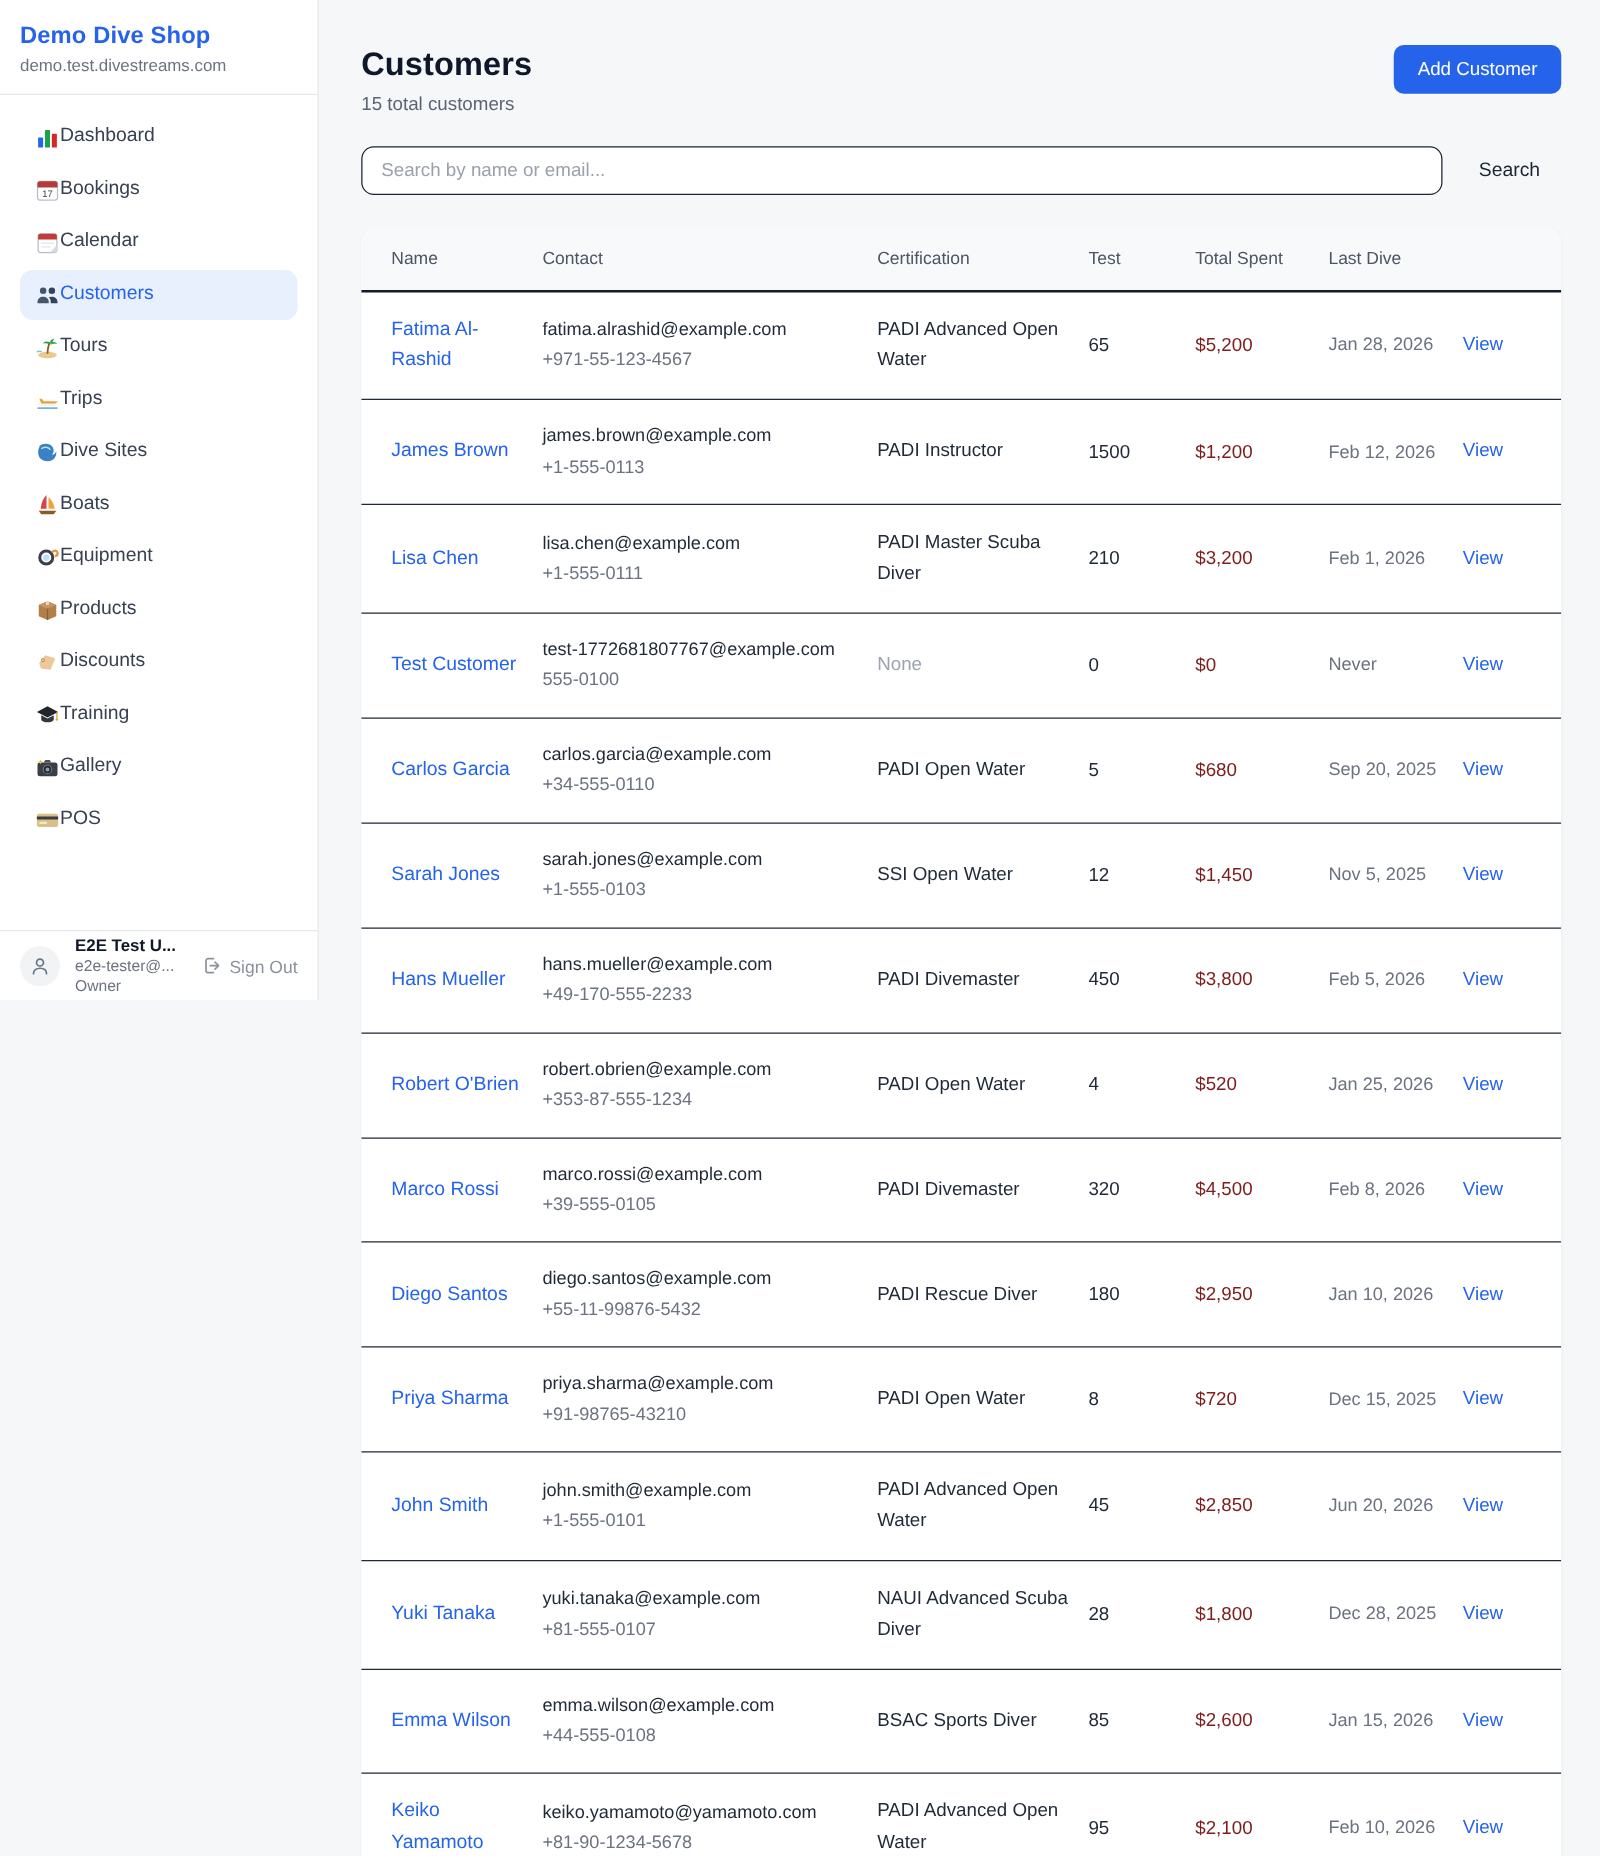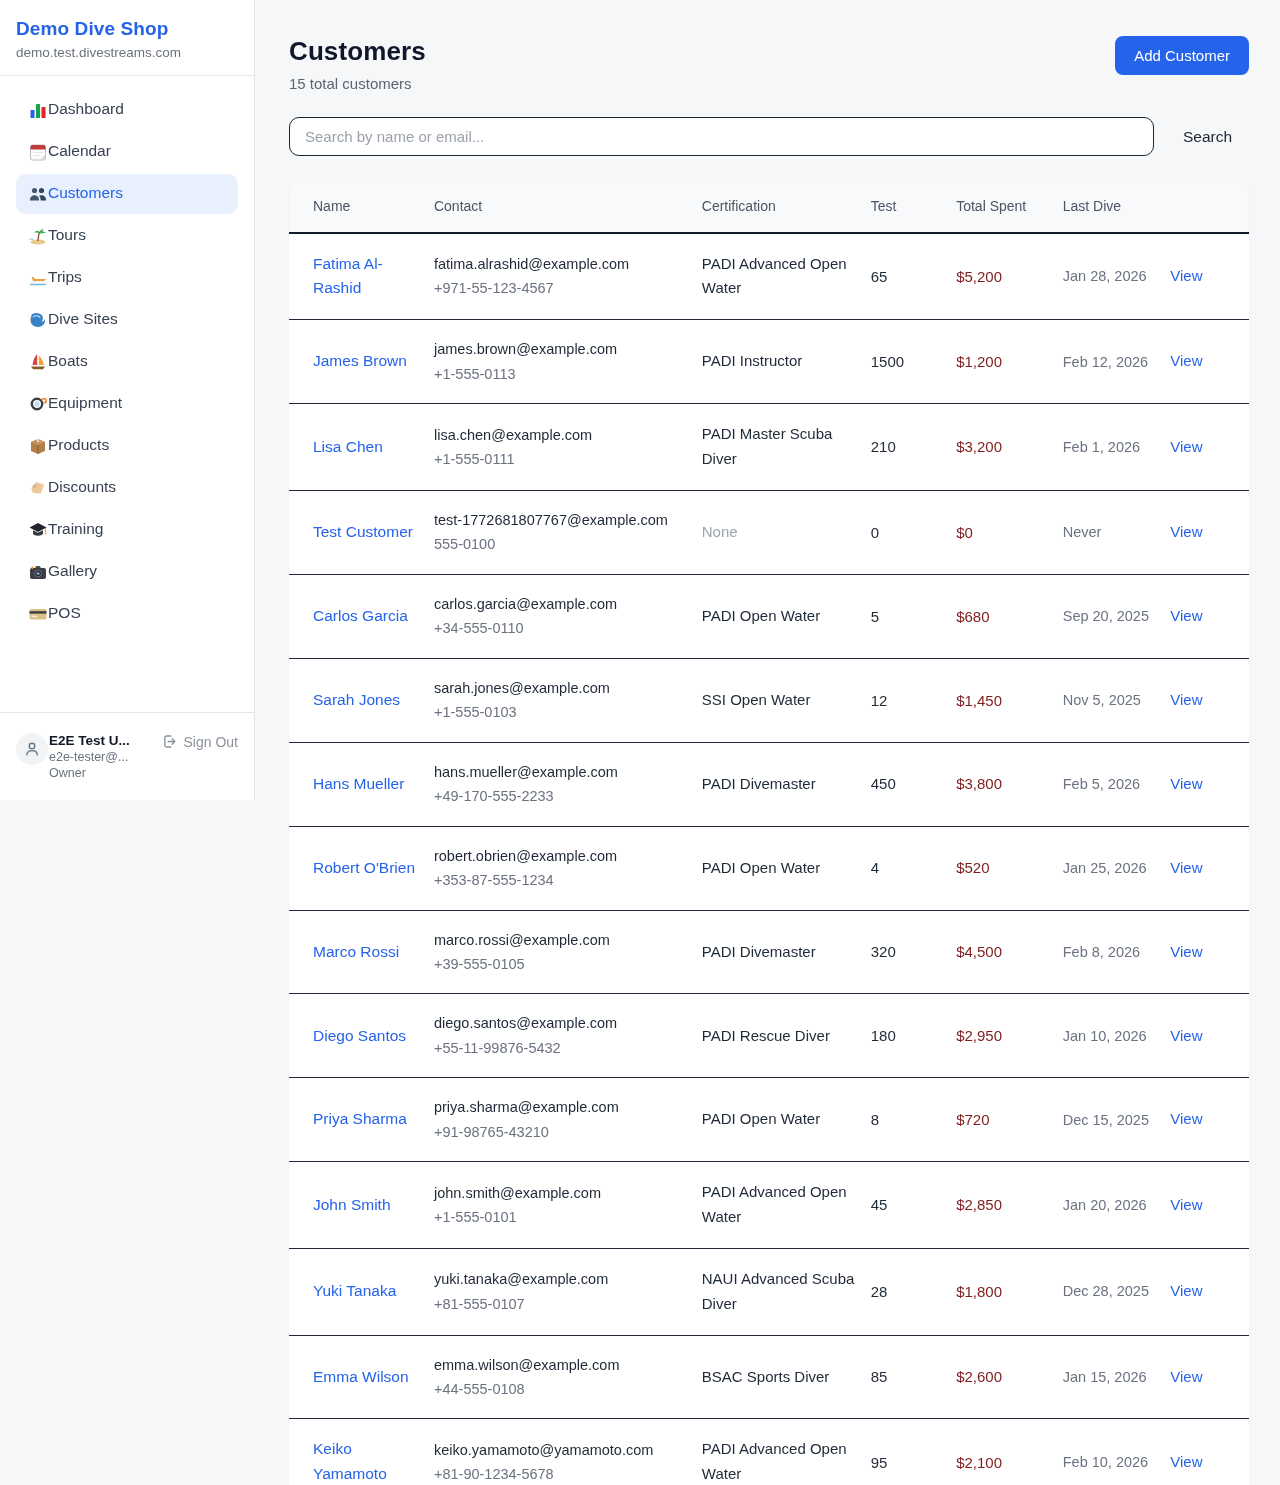--- a/index.html
+++ b/index.html
@@ -23,21 +23,21 @@
   .nav-item {
     display:flex; gap:0;
     padding:10px 12px; border-radius:10px; margin-bottom:2px;
     font-size:15.5px; color:#374151; cursor:pointer;
   }
   .nav-item.active { background:#e8f0fd; color:#2563eb; font-weight:500; }
   .nav-icon { width:20px; height:20px; flex:0 0 20px; display:inline-flex; }
   .nav-icon svg { width:20px; height:20px; }
   .user-footer {
     margin-top:auto; border-top:1px solid #e5e7eb;
-    padding:20px 16px; display:flex; align-items:flex-start; gap:1px;
+    padding:4px 16px; display:flex; align-items:center; gap:12px;
   }
   .avatar {
     width:32px; height:32px; border-radius:50%; background:#f1f3f5;
     display:flex; align-items:center; justify-content:center; flex:0 0 32px;
   }
   .user-meta { min-width:0; }
   .user-name { font-size:13.5px; font-weight:700; color:#111827; white-space:nowrap; }
   .user-email { font-size:12.5px; color:#6b7280; margin-top:2px; white-space:nowrap; }
   .user-role { font-size:12.5px; color:#6b7280; margin-top:2px; }
   .signout {
@@ -106,20 +106,30 @@
   <nav class="nav" id="nav-list">
       <div class="nav-item">
         <span class="nav-icon">
           <svg viewBox="0 0 20 20">
             <rect x="2.5" y="10" width="4" height="8" rx="0.5" fill="#2563eb"></rect>
             <rect x="8" y="4" width="4" height="14" rx="0.5" fill="#16a34a"></rect>
             <rect x="13.5" y="7" width="4" height="11" rx="0.5" fill="#dc2626"></rect>
           </svg>
         </span>
         <span>Dashboard</span>
+      </div>
+      <div class="nav-item">
+        <span class="nav-icon">
+          <svg viewBox="0 0 20 20">
+            <rect x="2" y="3" width="16" height="15" rx="2" fill="#fff" stroke="#b9bec6"></rect>
+            <path d="M2 5a2 2 0 0 1 2-2h12a2 2 0 0 1 2 2v3H2z" fill="#b63a3a"></path>
+            <text x="10" y="15.5" font-size="7.5" font-family="sans-serif" text-anchor="middle" fill="#374151">17</text>
+          </svg>
+        </span>
+        <span>Bookings</span>
       </div>
       <div class="nav-item">
         <span class="nav-icon">
           <svg viewBox="0 0 20 20">
             <rect x="2.5" y="3" width="15" height="15" rx="2" fill="#fdfdfd" stroke="#b9bec6"></rect>
             <path d="M2.5 5a2 2 0 0 1 2-2h11a2 2 0 0 1 2 2v2.5h-15z" fill="#c23b3b"></path>
             <path d="M17.5 12l-5.5 6h3.5a2 2 0 0 0 2-2z" fill="#d7dadf"></path>
             <line x1="5" y1="10.5" x2="15" y2="10.5" stroke="#e3e5e8"></line>
             <line x1="5" y1="13.5" x2="12" y2="13.5" stroke="#e3e5e8"></line>
           </svg>
@@ -425,21 +435,21 @@
         </div>
         <div class="trow">
           <div class="cell"><a href="#" class="name-link">John Smith</a></div>
           <div class="cell">
             <div class="email">john.smith@example.com</div>
             <div class="phone">+1-555-0101</div>
           </div>
           <div class="cell"><span class="cert">PADI Advanced Open Water</span></div>
           <div class="cell dives">45</div>
           <div class="cell spent">$2,850</div>
-          <div class="cell lastdive">Jan 20, 2026</div>
+          <div class="cell lastdive">Jun 20, 2026</div>
           <div class="cell"><a href="#" class="view-link">View</a></div>
         </div>
         <div class="trow">
           <div class="cell"><a href="#" class="name-link">Yuki Tanaka</a></div>
           <div class="cell">
             <div class="email">yuki.tanaka@example.com</div>
             <div class="phone">+81-555-0107</div>
           </div>
           <div class="cell"><span class="cert">NAUI Advanced Scuba Diver</span></div>
           <div class="cell dives">28</div>

